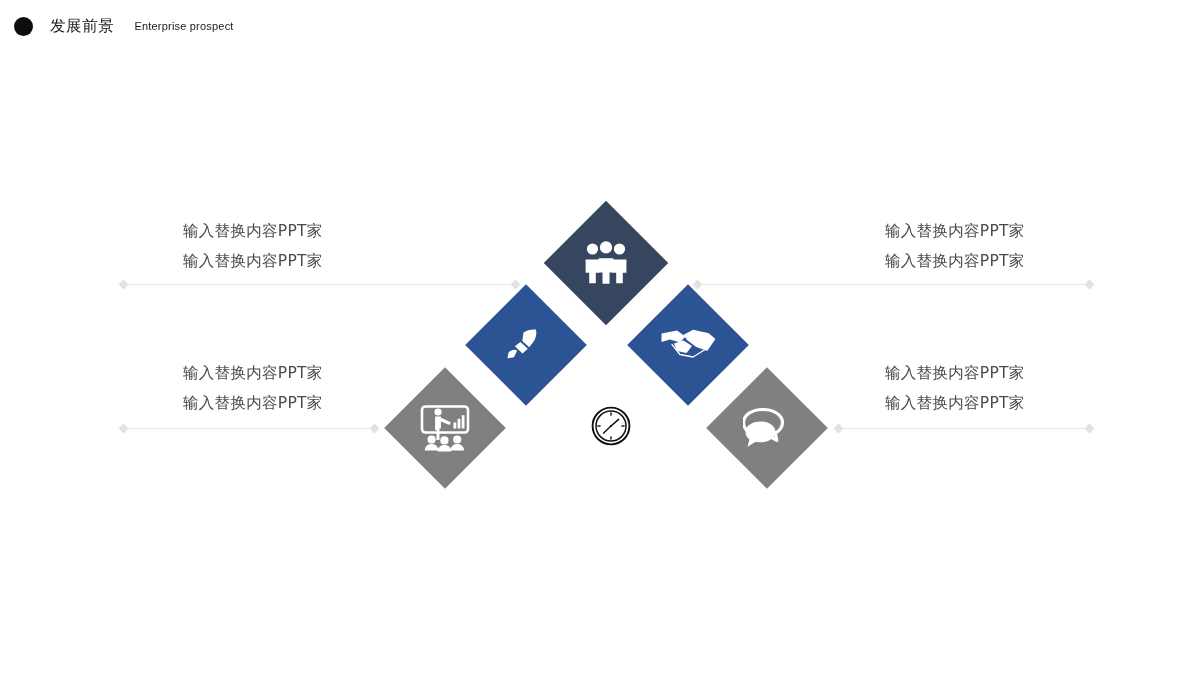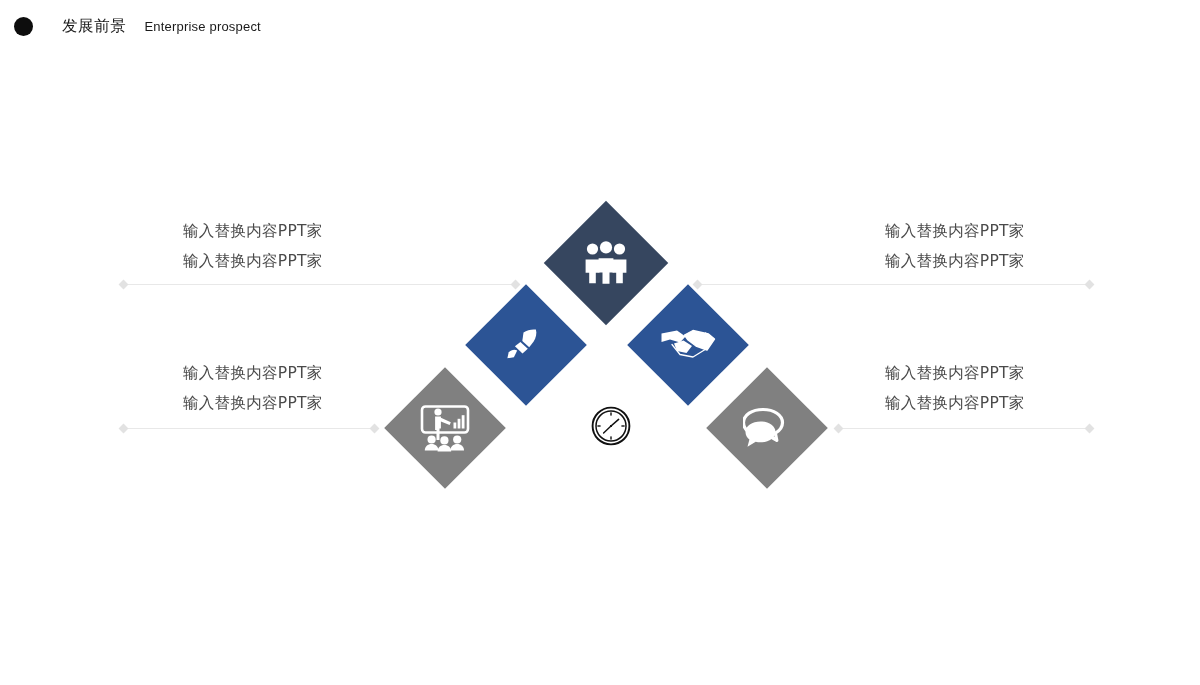--- a/index.html
+++ b/index.html
@@ -17,43 +17,43 @@
     background: #ffffff;
   }
 
   
   .header {
     position: absolute;
     left: 14px;
     top: 10px;
     display: flex;
     align-items: center;
-    gap: 12px;
+    gap: 0px;
     height: 32px;
   }
   .header-bullet {
     width: 19px;
     height: 19px;
     border-radius: 50%;
     background: #0d0d0d;
     flex: 0 0 auto;
     margin-right: 17px;
   }
   .header-title-cn {
     font-size: 15.5px;
     color: #1a1a1a;
     letter-spacing: 0.6px;
     font-family: "DejaVu Sans", "Liberation Sans", sans-serif;
     white-space: nowrap;
   }
   .header-title-en {
-    font-size: 13px;
+    font-size: 11px;
     color: #1a1a1a;
     letter-spacing: 0.2px;
-    margin-left: 6px;
+    margin-left: 20px;
     white-space: nowrap;
   }
 
   
   .conn-line {
     position: absolute;
     height: 1px;
     background: #e8e8e8;
   }
   .conn-marker {

